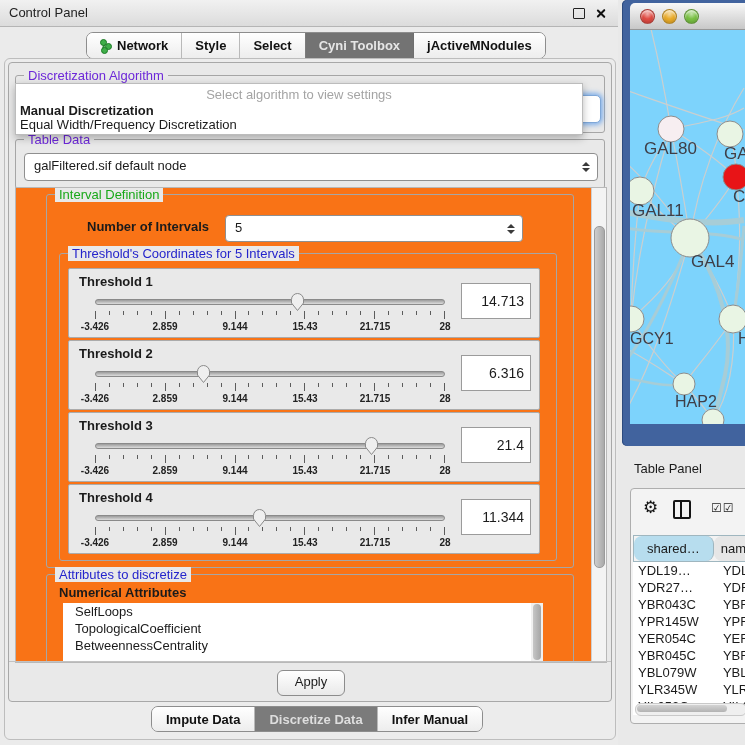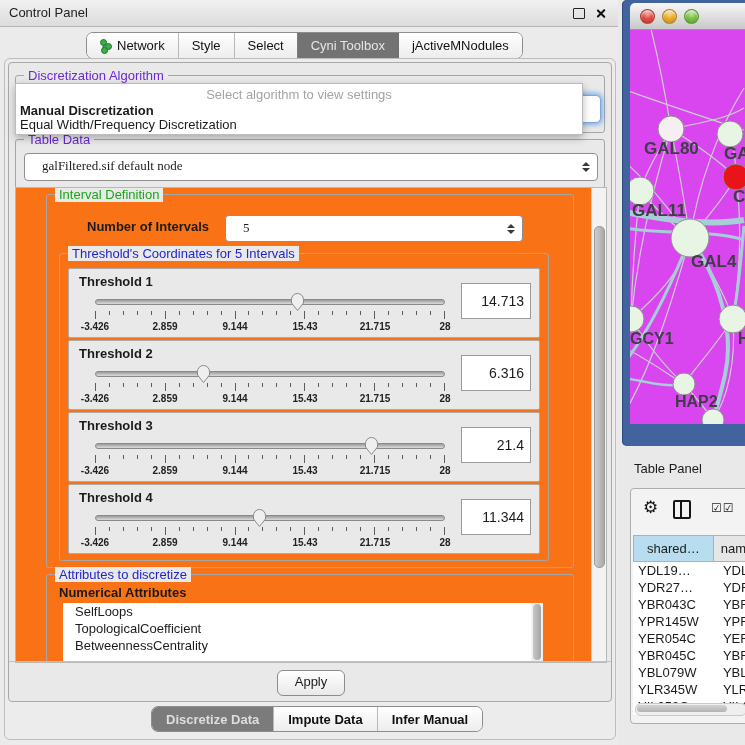--- a/index.html
+++ b/index.html
@@ -21,21 +21,21 @@
   .win-icons{position:absolute;right:12px;top:0;height:26px;display:flex;align-items:center;gap:10px;}
   .float-icon{width:10px;height:9px;border:1.5px solid #222;border-radius:1px;display:inline-block;}
   .x-icon{width:11px;height:11px;position:relative;display:inline-block;}
   .x-icon:before,.x-icon:after{content:"";position:absolute;left:4.5px;top:0;width:2.4px;height:11px;background:#111;border-radius:1px;}
   .x-icon:before{transform:rotate(45deg);} .x-icon:after{transform:rotate(-45deg);}
 
   
   .cp-tabs{left:86px;top:32px;height:25px;display:flex;border:1px solid #8d8d8d;border-radius:7px;overflow:hidden;background:#fff;}
   .tab{display:flex;align-items:center;justify-content:center;gap:5px;padding:0 13px;
     background:linear-gradient(#ffffff,#ededed);border-left:1px solid #b9b9b9;
-    font-weight:400;color:#111;cursor:default;white-space:nowrap;}
+    font-weight:700;color:#111;cursor:default;white-space:nowrap;}
   .tab:first-child{border-left:none;}
   .tab.sel{background:#737373;color:#e6e6e6;border-left-color:#7b7b7b;}
   .tab.sel + .tab{border-left-color:#6f6f6f;}
   .net-icon{width:12px;height:14px;position:relative;display:inline-block;}
   .net-icon i{position:absolute;width:5px;height:5px;border-radius:50%;background:#3fae49;border:1px solid #1d7a26;}
   .net-icon i:nth-child(1){left:0;top:0;}
   .net-icon i:nth-child(2){left:5px;top:4px;}
   .net-icon i:nth-child(3){left:1px;top:8px;}
   .net-icon:before{content:"";position:absolute;left:3px;top:2px;width:1.5px;height:9px;background:#2e8f38;transform:rotate(18deg);}
 
@@ -54,37 +54,37 @@
     box-shadow:0 0 5px 2px rgba(92,156,235,.75);z-index:1;}
   .popup{left:6px;top:20px;width:566px;height:50px;background:#fff;border:1px solid #bcbcbc;
     box-shadow:0 3px 8px rgba(0,0,0,.28);z-index:2;}
   .popup-hint{position:absolute;left:0;top:3px;width:100%;text-align:center;color:#a4a4a4;}
   .popup-opt{position:absolute;left:4px;white-space:nowrap;}
   .popup-opt.o0{top:19px;font-weight:bold;}
   .popup-opt.o1{top:33px;}
 
   .grp-table{left:6px;top:76px;width:588px;height:48px;}
   .combo{position:absolute;background:#fff;border:1px solid #8f8f8f;border-radius:4px;line-height:24px;}
-  .combo .val{padding-left:17px;display:block;overflow:hidden;white-space:nowrap;font-family:Liberation Serif, serif;}
+  .combo .val{padding-left:9px;display:block;overflow:hidden;white-space:nowrap;}
   .spinner{position:absolute;right:7px;top:50%;transform:translateY(-50%);display:flex;flex-direction:column;gap:2px;}
   .spinner i{width:0;height:0;border-left:4px solid transparent;border-right:4px solid transparent;}
   .spinner .up{border-bottom:4.5px solid #3a3a3a;}
   .spinner .dn{border-top:4.5px solid #3a3a3a;}
   .td-combo{left:8px;top:13px;width:572px;height:26px;}
 
   .scrollview{left:6px;top:124px;width:590px;height:474px;border:1px solid #b8b8b8;overflow:hidden;background:#f97316;}
   .vscroll{position:absolute;right:0;top:0;bottom:0;width:14px;background:#f3f3f3;border-left:1px solid #cfcfcf;}
   .vscroll .thumbbar{position:absolute;left:2px;top:38px;width:9px;height:340px;border-radius:5px;
     background:linear-gradient(90deg,#cdcdcd,#a9a9a9);border:1px solid #9a9a9a;}
 
   .grp-interval{left:30px;top:6px;width:526px;height:372px;}
   .noi-label{position:absolute;left:40px;top:24px;font-weight:bold;}
   .noi-combo{left:178px;top:20px;width:296px;height:25px;}
 
-  .grp-thresh{left:12px;top:58px;width:488px;height:306px;}
+  .grp-thresh{left:12px;top:58px;width:488px;height:306px;padding-left:8px;}
   .threshold{position:absolute;left:8px;width:470px;height:68px;border:1px solid #ababab;border-radius:2px;background:#e9e9e9;}
   .threshold.t0{top:14px;} .threshold.t1{top:86px;} .threshold.t2{top:158px;} .threshold.t3{top:230px;}
   .th-label{position:absolute;left:10px;top:5px;font-weight:bold;}
   .slider{position:absolute;left:26px;top:24px;width:350px;height:40px;}
   .track{position:absolute;left:0;right:0;top:6px;height:4px;border:1px solid #8a8a8a;border-radius:3px;
     background:linear-gradient(#9b9b9b,#dcdcdc);}
   .thumb{position:absolute;top:-1px;width:15px;height:20px;margin-left:-7.5px;z-index:2;}
   .ticks{position:absolute;left:0;right:0;top:18px;height:9px;display:flex;justify-content:space-between;}
   .ticks i{width:1px;height:4px;background:#5c5c5c;}
   .ticks i.major{height:8px;}
@@ -112,34 +112,34 @@
   .btab:first-child{border-left:none;}
   .btab.sel{background:#7b7b7b;color:#dedede;}
 
   
   .net-window{left:622px;top:0;width:123px;height:446px;background:#41639e;border-radius:5px 0 0 5px;
     box-shadow:inset 1px 0 0 #2c4a7e;}
   .mac-titlebar{position:absolute;left:8px;top:3px;right:0;height:26px;border-radius:5px 0 0 0;
     background:linear-gradient(#f8f8f8,#c8c8c8);border-bottom:1px solid #979797;display:flex;align-items:center;padding-left:10px;gap:7px;}
   .traffic{width:13px;height:13px;border-radius:50%;border:1px solid rgba(0,0,0,.25);
     box-shadow:inset 0 2px 2px rgba(255,255,255,.65), inset 0 -2px 2px rgba(0,0,0,.12);}
-  .net-canvas{position:absolute;left:8px;top:30px;right:0;bottom:22px;background:#d946ef;overflow:hidden;font-weight:bold;}
+  .net-canvas{position:absolute;left:8px;top:30px;right:0;bottom:22px;background:#7dd3fc;overflow:hidden;}
   .net-canvas svg{display:block;}
 
   .tp-title{left:622px;top:455px;width:123px;height:28px;line-height:28px;}
   .tp-title span{padding-left:12px;}
   .table-panel{left:630px;top:488px;width:130px;height:234px;background:#f3f3f3;border:1px solid #aeaeae;border-radius:4px;}
   .tp-toolbar{position:absolute;left:0;top:8px;width:100%;height:24px;}
   .gear{position:absolute;left:12px;top:0px;font-size:17px;color:#141414;line-height:22px;}
   .split-icon{position:absolute;left:42px;top:3px;width:14px;height:15px;border:2px solid #141414;border-radius:2px;}
   .split-icon:before{content:"";position:absolute;left:5px;top:0;width:2px;height:15px;background:#141414;}
   .checks{position:absolute;left:80px;top:4px;font-size:12px;color:#222;letter-spacing:1px;line-height:14px;}
   .tp-table{position:absolute;left:2px;top:46px;width:140px;}
   .tp-hrow{display:flex;height:25px;border:1px solid #9fb6bf;border-right:none;}
-  .th-cell{border-right:1px solid #9fb6bf;display:flex;align-items:center;justify-content:center;overflow:hidden;white-space:nowrap;}
+  .th-cell{border-right:1px solid #9fb6bf;display:flex;align-items:center;justify-content:center;overflow:hidden;white-space:nowrap;border-radius:8px;}
   .th-cell.c1{width:83px;background:#b7ddee;}
   .th-cell.c2{width:54px;background:#e6e6e6;justify-content:flex-start;padding-left:7px;}
   .tp-rows{background:#fff;}
   .trow{display:flex;height:17px;line-height:17px;white-space:nowrap;}
   .trow .td1{width:84px;padding-left:5px;overflow:hidden;}
   .trow .td2{width:54px;padding-left:7px;overflow:hidden;}
   .hscroll{position:absolute;left:4px;top:214px;width:110px;height:11px;background:#efefef;border:1px solid #c9c9c9;border-radius:6px;}
   .hscroll i{position:absolute;left:1px;top:1px;width:90px;height:7px;border-radius:4px;background:linear-gradient(#d3d3d3,#b3b3b3);}
 </style>
 </head>
@@ -435,25 +435,25 @@
           <div class="thumbbar"></div>
         </div>
     </div>
 
     <div class="abs apply-row">
       <div class="apply-btn">Apply</div>
     </div>
   </div>
 
   <div class="abs cp-bottom-tabs">
+    <div class="btab">
+        <span>Impute Data</span>
+      </div>
     <div class="btab sel">
         <span>Discretize Data</span>
-      </div>
-    <div class="btab">
-        <span>Impute Data</span>
       </div>
     <div class="btab">
         <span>Infer Manual</span>
       </div>
   </div>
 </div>
 
 <div class="abs net-window">
   <div class="mac-titlebar">
     <span class="traffic" style="background: radial-gradient(circle at 50% 30%, rgba(255, 255, 255, 0.55) 0%, rgba(255, 255, 255, 0) 45%), rgb(223, 75, 67);"></span>

